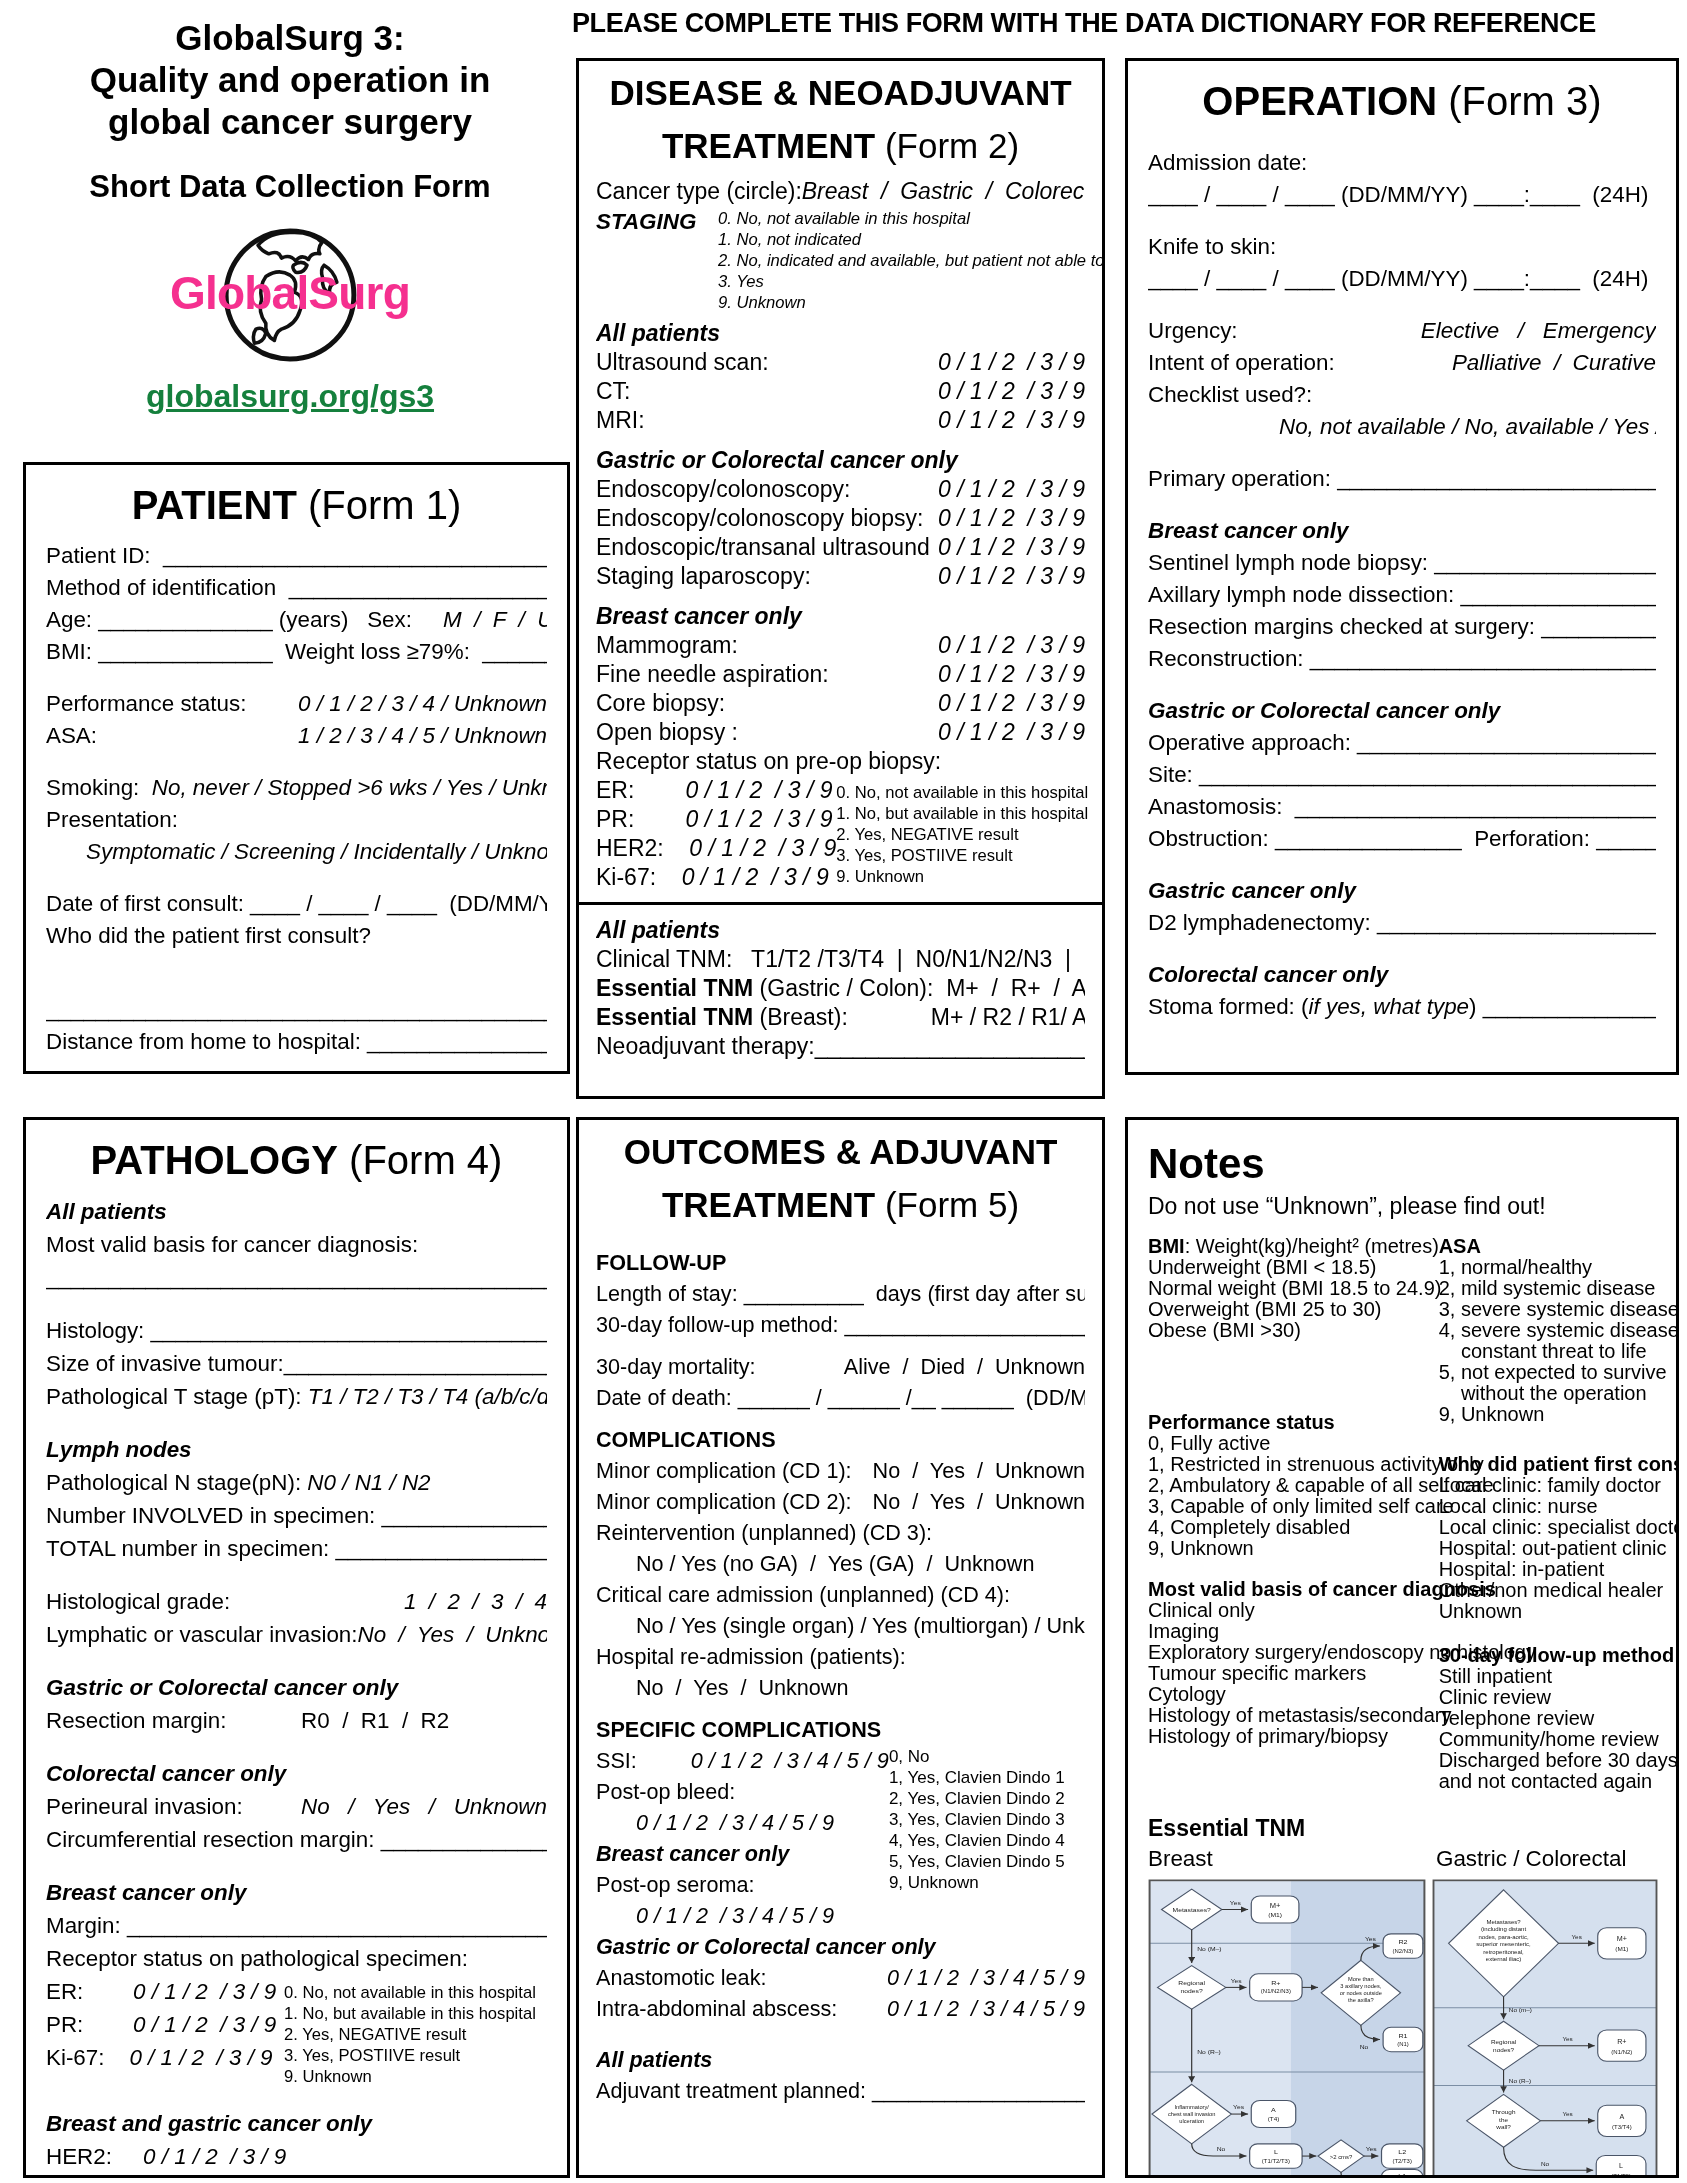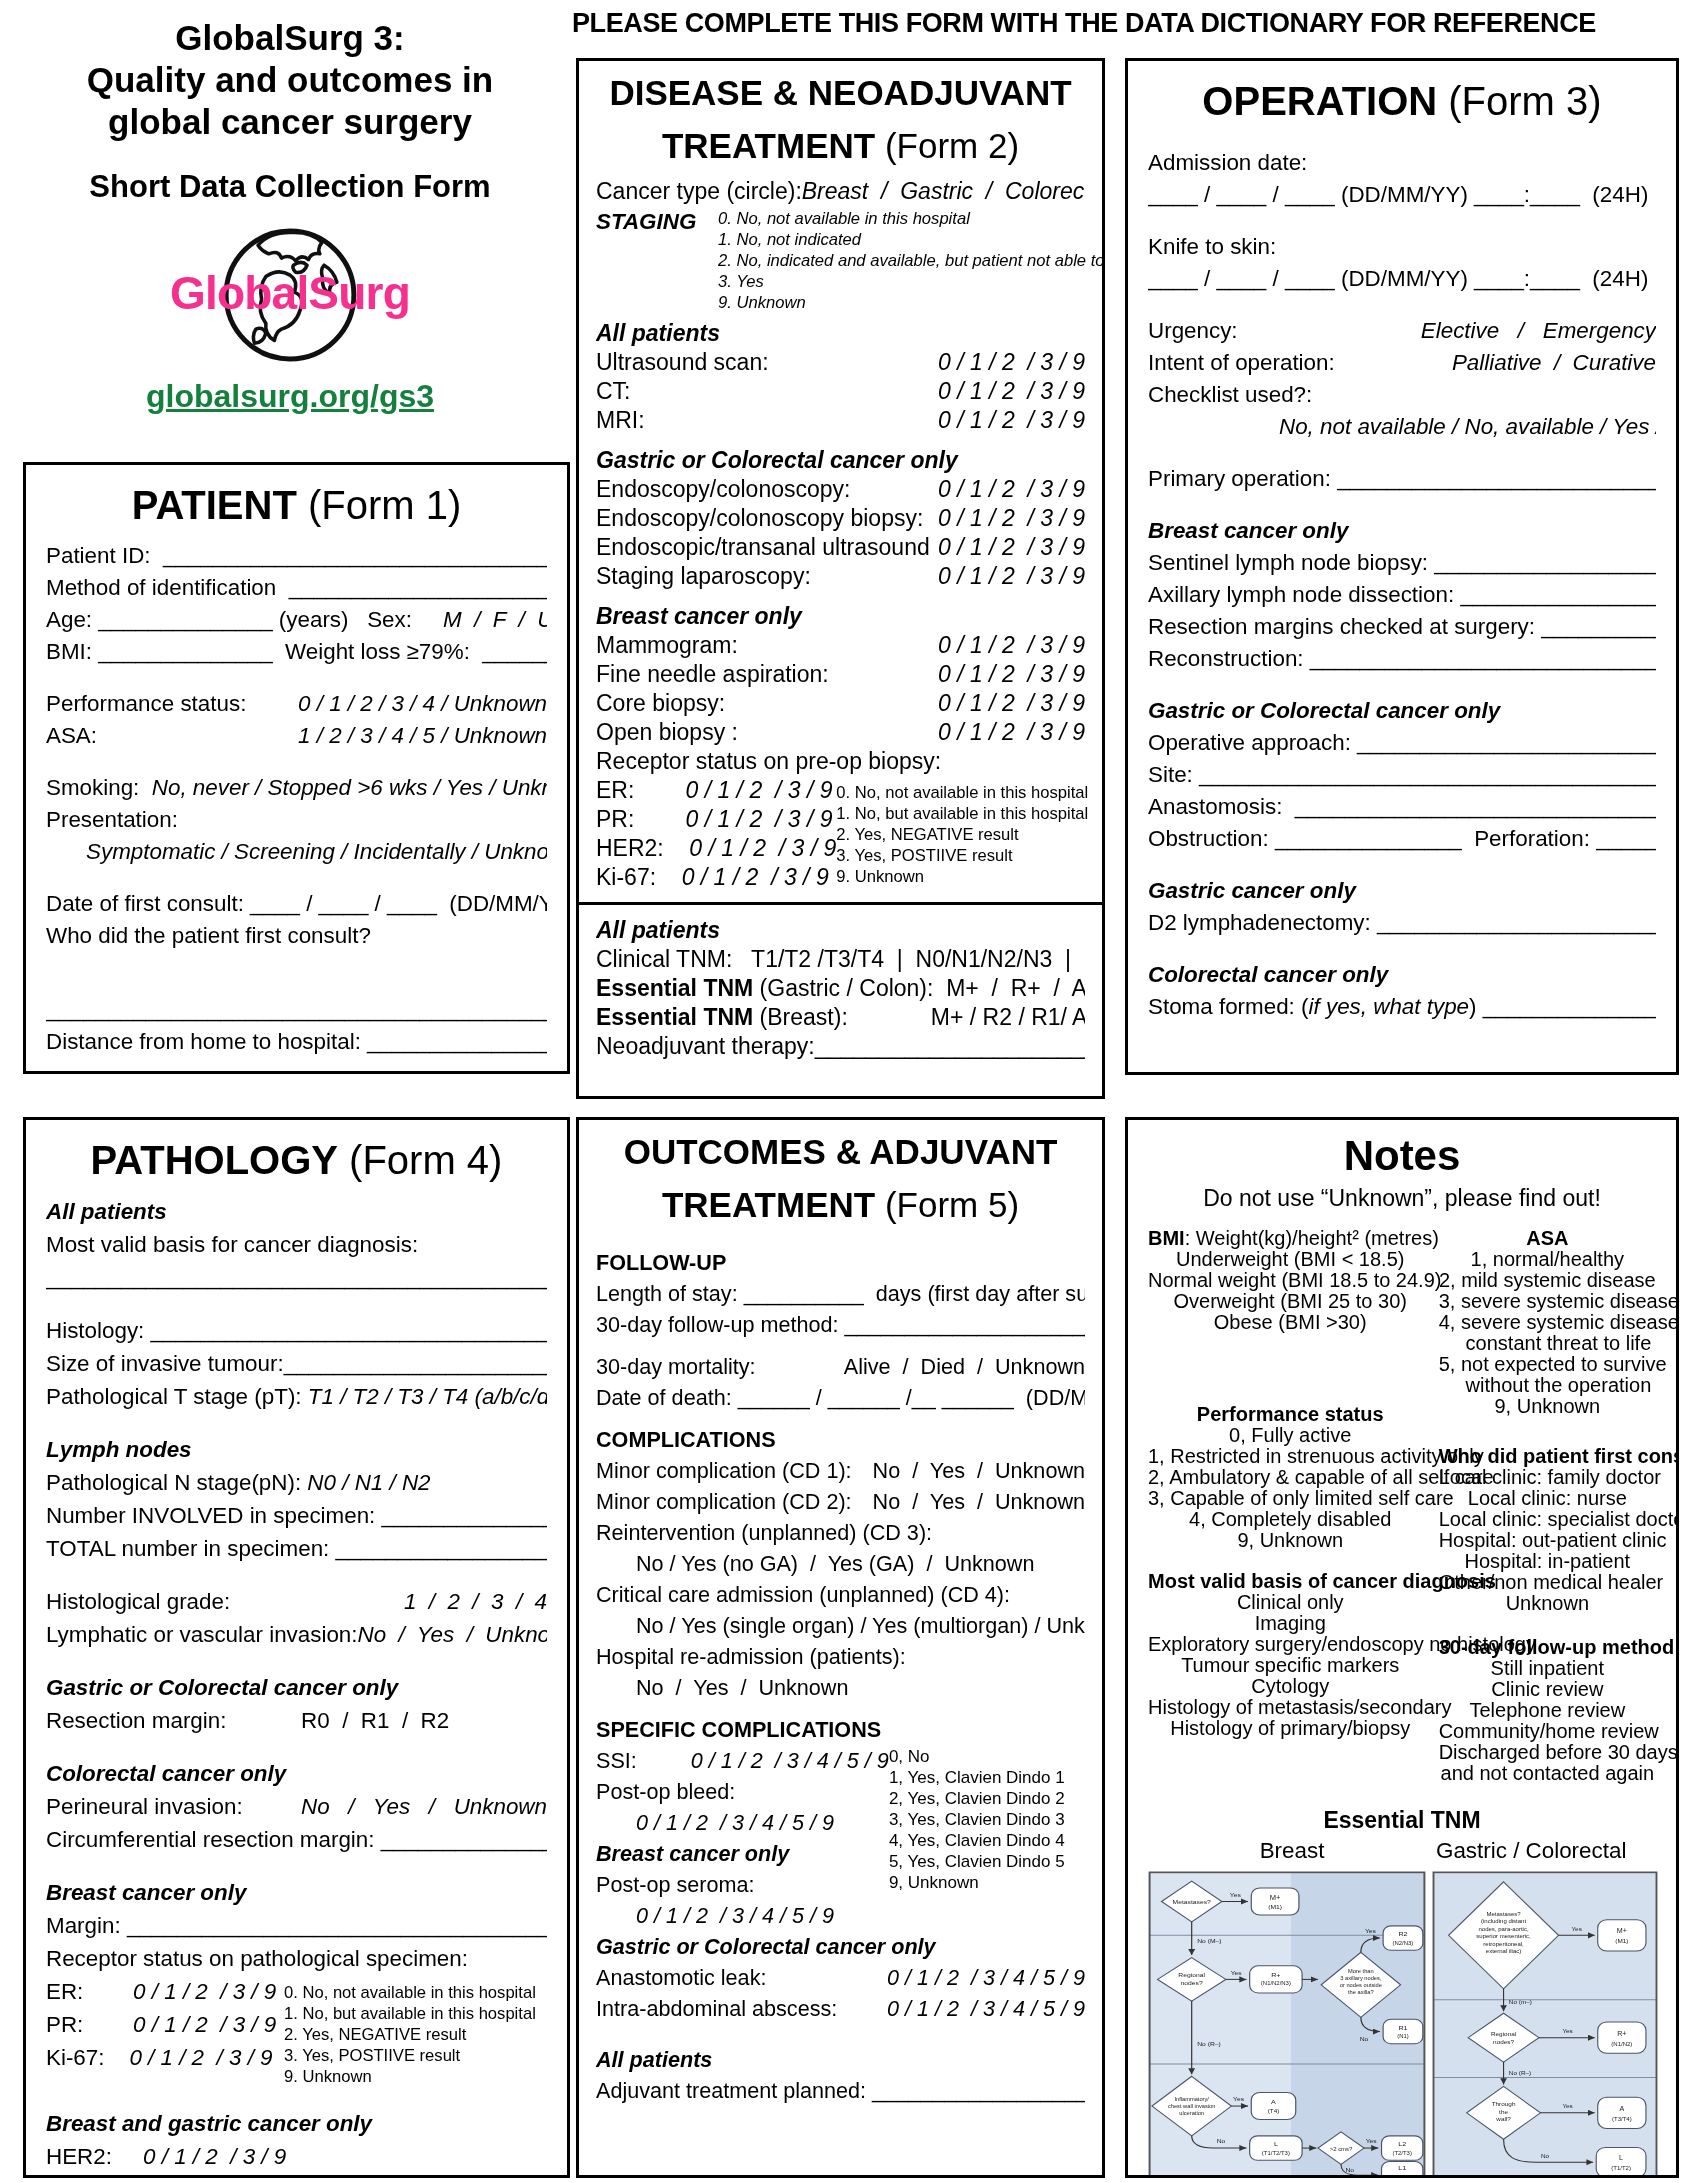--- a/index.html
+++ b/index.html
@@ -18,21 +18,21 @@
   .mh-link{margin-top:6.2px;font-size:32px;font-weight:600;color:#15803d;
            text-decoration:underline;cursor:pointer;display:inline-block;}
   
   .formbox{position:absolute;background:#fff;border:3.1px solid #000;box-sizing:border-box;
            padding:14px 20px;overflow:hidden;}
   #form1{left:23px;top:462px;width:547px;height:612px;}
   #form2{left:576px;top:58px;width:529px;height:1041px;padding:9.3px 17px;}
   #form3{left:1125px;top:58px;width:554px;height:1017px;}
   #form4{left:23px;top:1117px;width:547px;height:1061px;}
   #form5{left:576px;top:1117px;width:529px;height:1061px;padding:9.3px 17px;}
-  #notes{left:1125px;top:1117px;width:554px;height:1061px;padding:13px 20px;text-align:center;}
+  #notes{left:1125px;top:1117px;width:554px;height:1061px;padding:21px 20px;}
   .ftitle{text-align:center;font-size:40px;line-height:46px;margin:3.1px 0 12.4px;white-space:nowrap;}
   .ftitle .b{font-weight:700;}
   .ftitle2{text-align:center;font-size:35px;line-height:42px;margin:1.5px 0 10.8px;font-weight:700;white-space:nowrap;}
   .ftitle2 .reg{font-weight:400;margin-top:41px;}
   
   .row{font-size:22.4px;line-height:32px;white-space:pre;overflow:hidden;}
   #form2 .row{font-size:23px;line-height:29px;}
   #form5 .row{font-size:21.6px;line-height:31px;}
   #form4 .row{line-height:33px;}
   .row.split{display:flex;justify-content:space-between;}
@@ -73,21 +73,21 @@
 </style>
 </head>
 <body>
 
 <div id="canvas">
 
   <div class="notice">PLEASE COMPLETE THIS FORM WITH THE DATA DICTIONARY FOR REFERENCE</div>
 
   <div class="masthead">
     <div class="mh-title">GlobalSurg 3:</div>
-    <div class="mh-title">Quality and outcomes in</div>
+    <div class="mh-title">Quality and operation in</div>
     <div class="mh-title">global cancer surgery</div>
     <div class="mh-sub">Short Data Collection Form</div>
     <div class="globe-wrap">
       <svg viewBox="0 0 200 200">
         <g fill="#fff" stroke="#101010" stroke-width="5" stroke-linejoin="round">
           <circle cx="100" cy="100" r="90" stroke-width="7"></circle>
           <path d="M55,30 Q70,12 100,12 Q130,10 145,26 Q138,34 142,42 Q130,40 126,50 Q116,42 108,52 Q100,42 88,48 Q84,36 70,42 Q60,38 55,30 Z"></path>
           <path d="M105,58 Q116,50 124,58 Q120,70 108,68 Q102,62 105,58 Z"></path>
           <path d="M66,74 Q84,62 100,72 Q112,80 106,96 Q122,102 114,122 Q108,142 88,148 Q80,152 78,164 Q64,156 66,140 Q54,124 60,106 Q56,88 66,74 Z"></path>
           <path d="M148,58 Q162,66 166,82 Q154,84 156,98 Q144,92 146,76 Q142,64 148,58 Z"></path>

